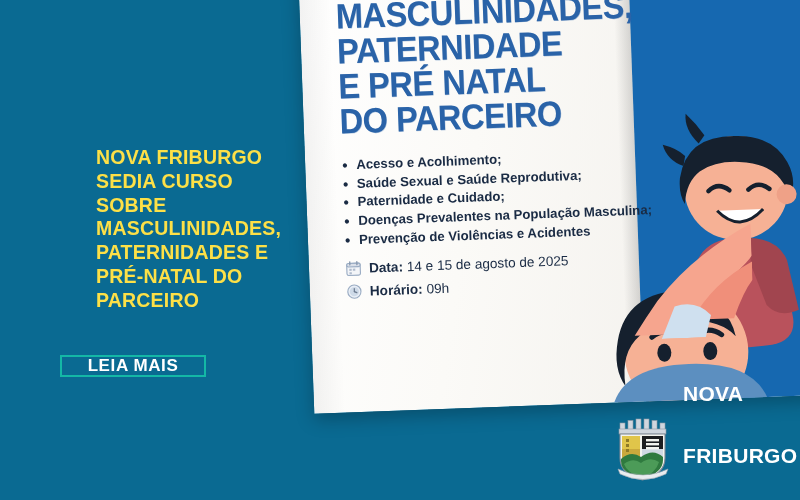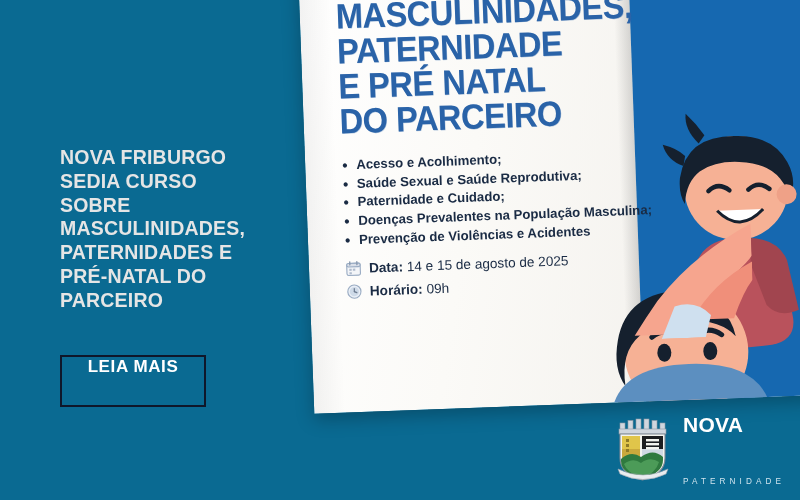--- a/index.html
+++ b/index.html
@@ -17,34 +17,35 @@
     overflow:hidden;
   }
 
   
   .promo {
     position:absolute;
     left:60px; top:146px;
     width:230px;
   }
   .promo-headline {
-    color:#e5e5e5;
+    color:#fde047;
     font-weight:bold;
     font-size:19.5px;
     line-height:1.22;
     letter-spacing:0.2px;
     text-transform:uppercase;
     white-space:pre-line;
+    margin-left:36px;
   }
   .cta {
     position:absolute;
     left:60px; top:355px;
-    width:146px; height:52px;
-    border:2px solid #0f172a;
-    display:flex; justify-content:center;
+    width:146px; height:22px;
+    border:2px solid #14b8a6;
+    display:flex; align-items:center; justify-content:center;
     background:transparent;
     cursor:pointer;
   }
   .cta-label {
     color:#ffffff;
     font-weight:bold;
     font-size:17px;
     letter-spacing:0.6px;
   }
 
@@ -309,17 +310,18 @@
         <rect x="14" y="32" width="3" height="3"></rect>
       </g>
 
       <path d="M9 42 q10 -9 20 -2 q12 -9 22 0 v3 q0 13 -21 19 Q9 56 9 44 z" fill="#2f7a3f"></path>
       <path d="M12 47 q9 -7 17 -1 q9 -7 18 -1 q-3 11 -17 16 Q15 56 12 47 z" fill="#4c9b58"></path>
 
       <path d="M6 52 q25 12 50 0 l-2 5 q-23 11 -46 0 z" fill="#e9ecef" stroke="#9aa4b0" stroke-width="0.6"></path>
     </svg>
     <div class="citywords">
       <span class="city-l1">NOVA</span>
+      <span class="city-l2">FRIBURGO</span>
       <span class="city-sub">PATERNIDADE</span>
     </div>
   </div>
 
 </div>
 
 </body></html>

